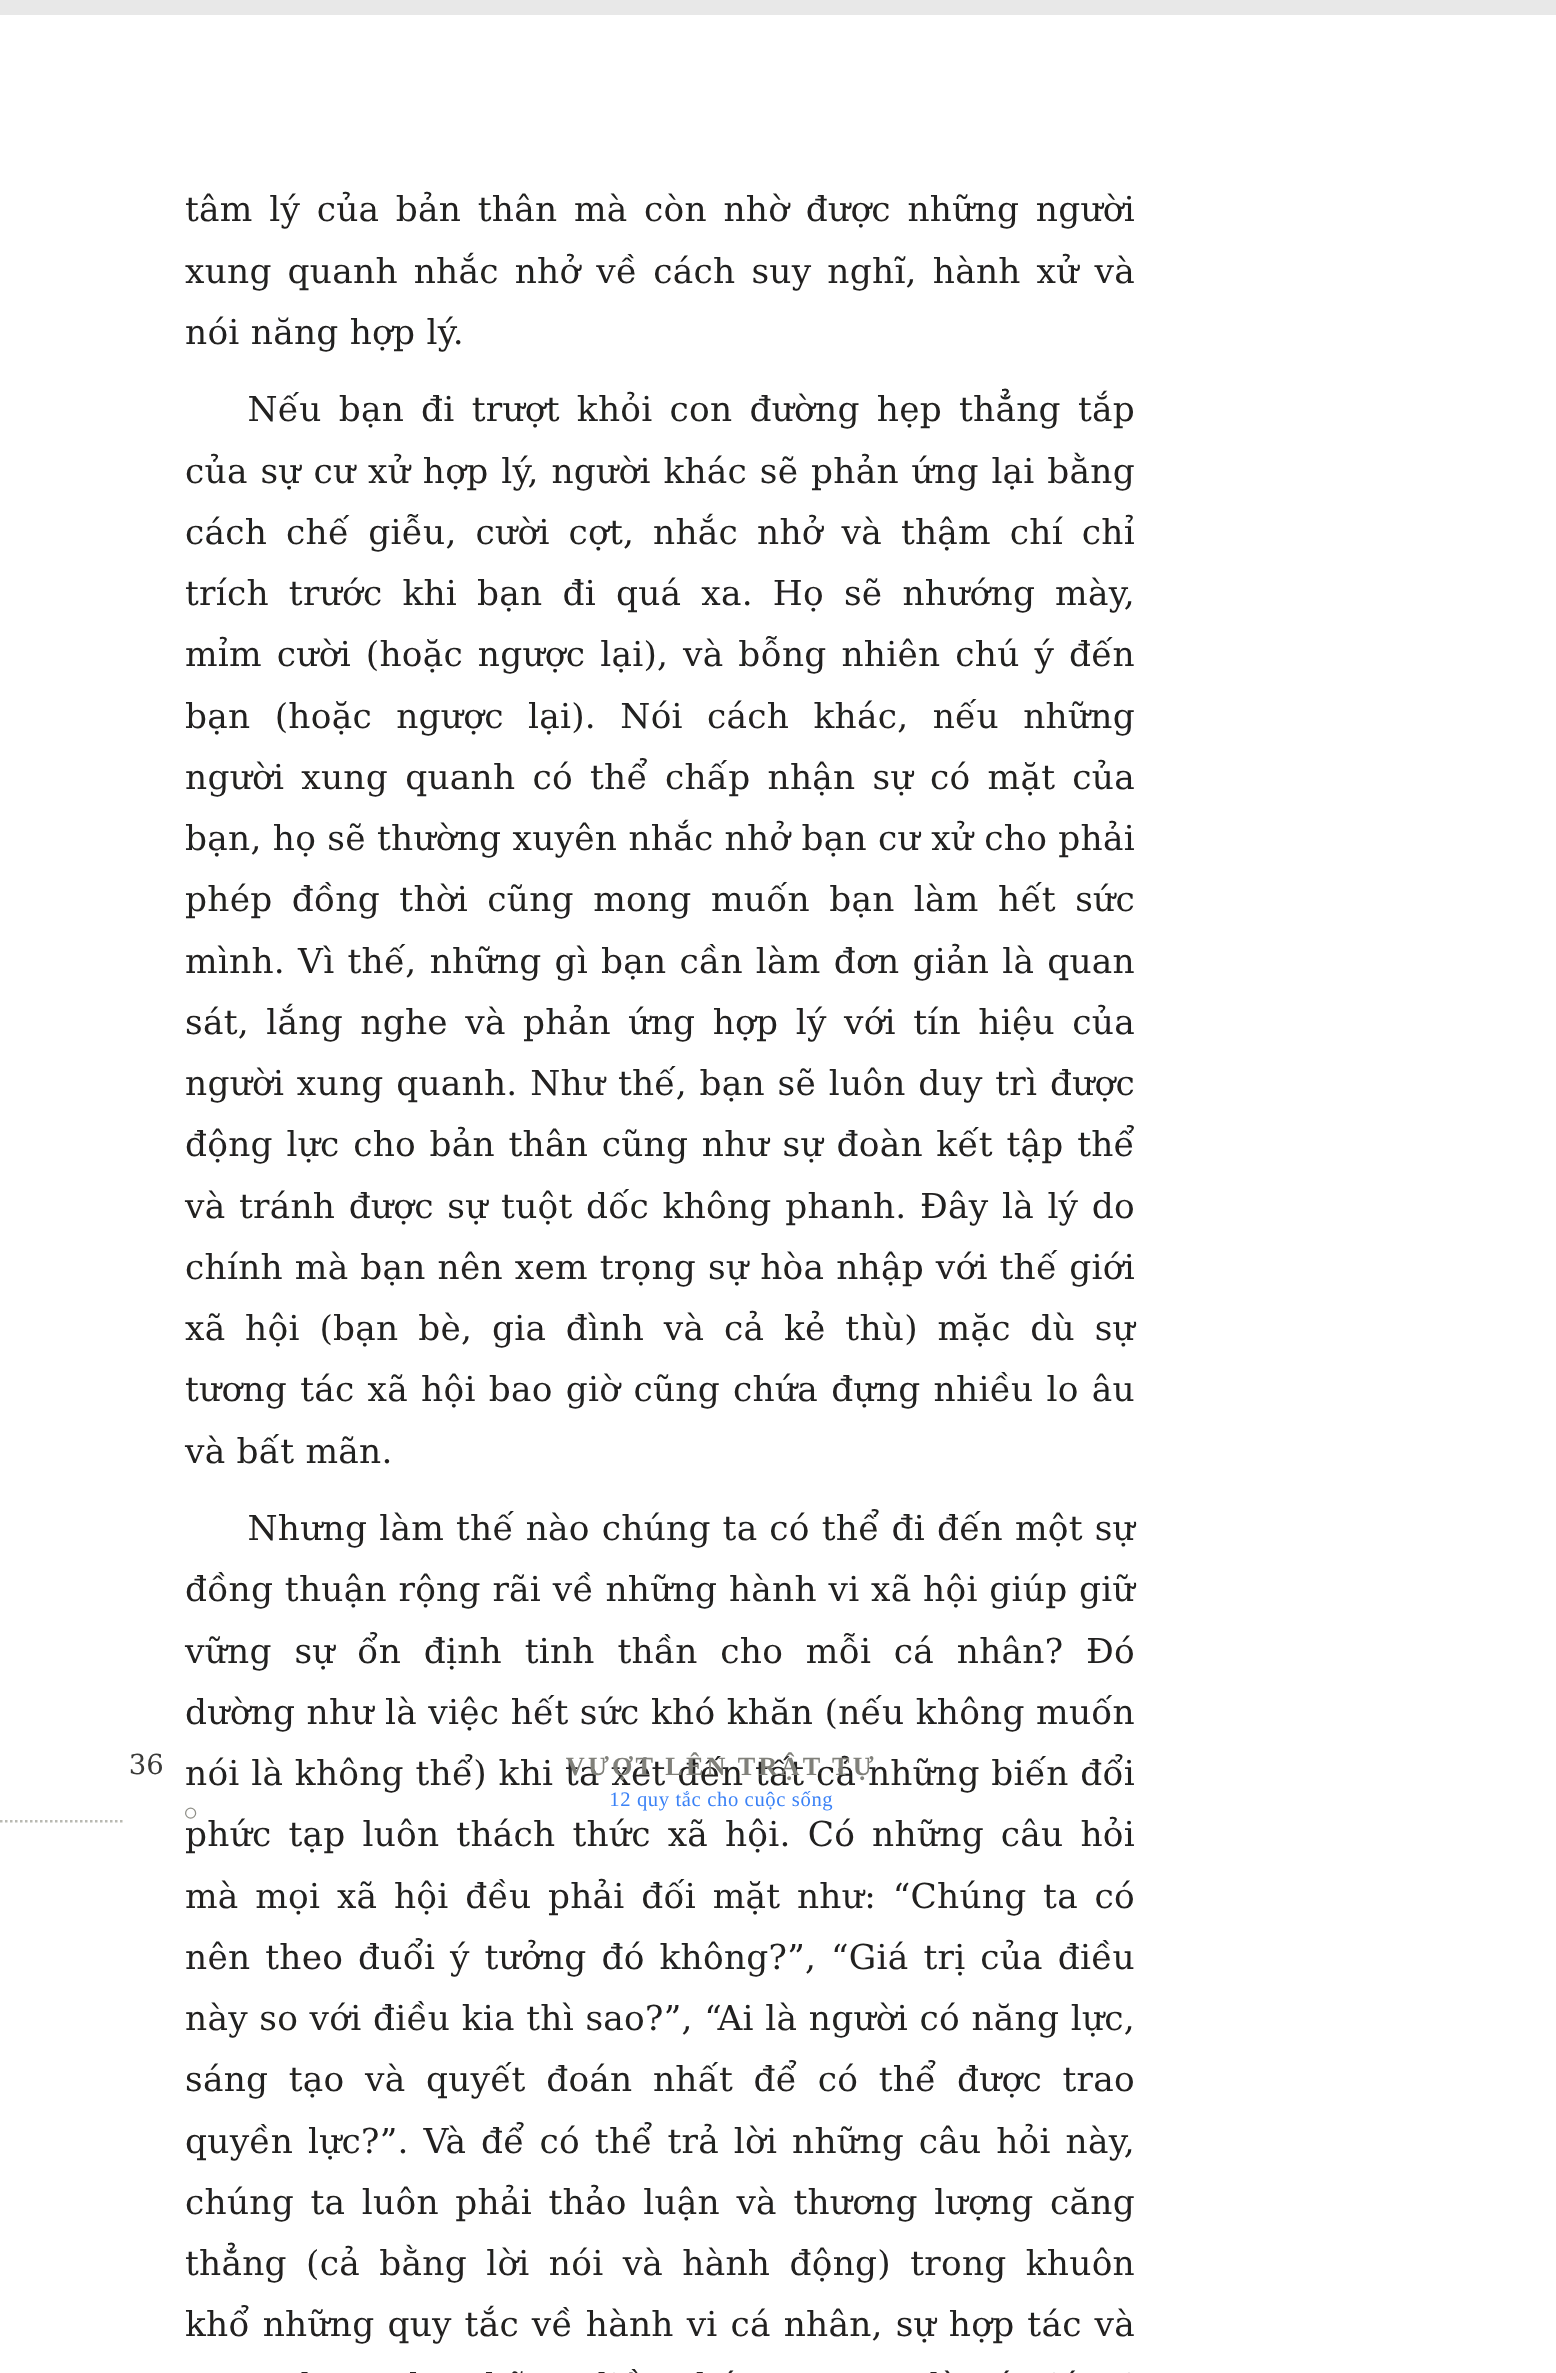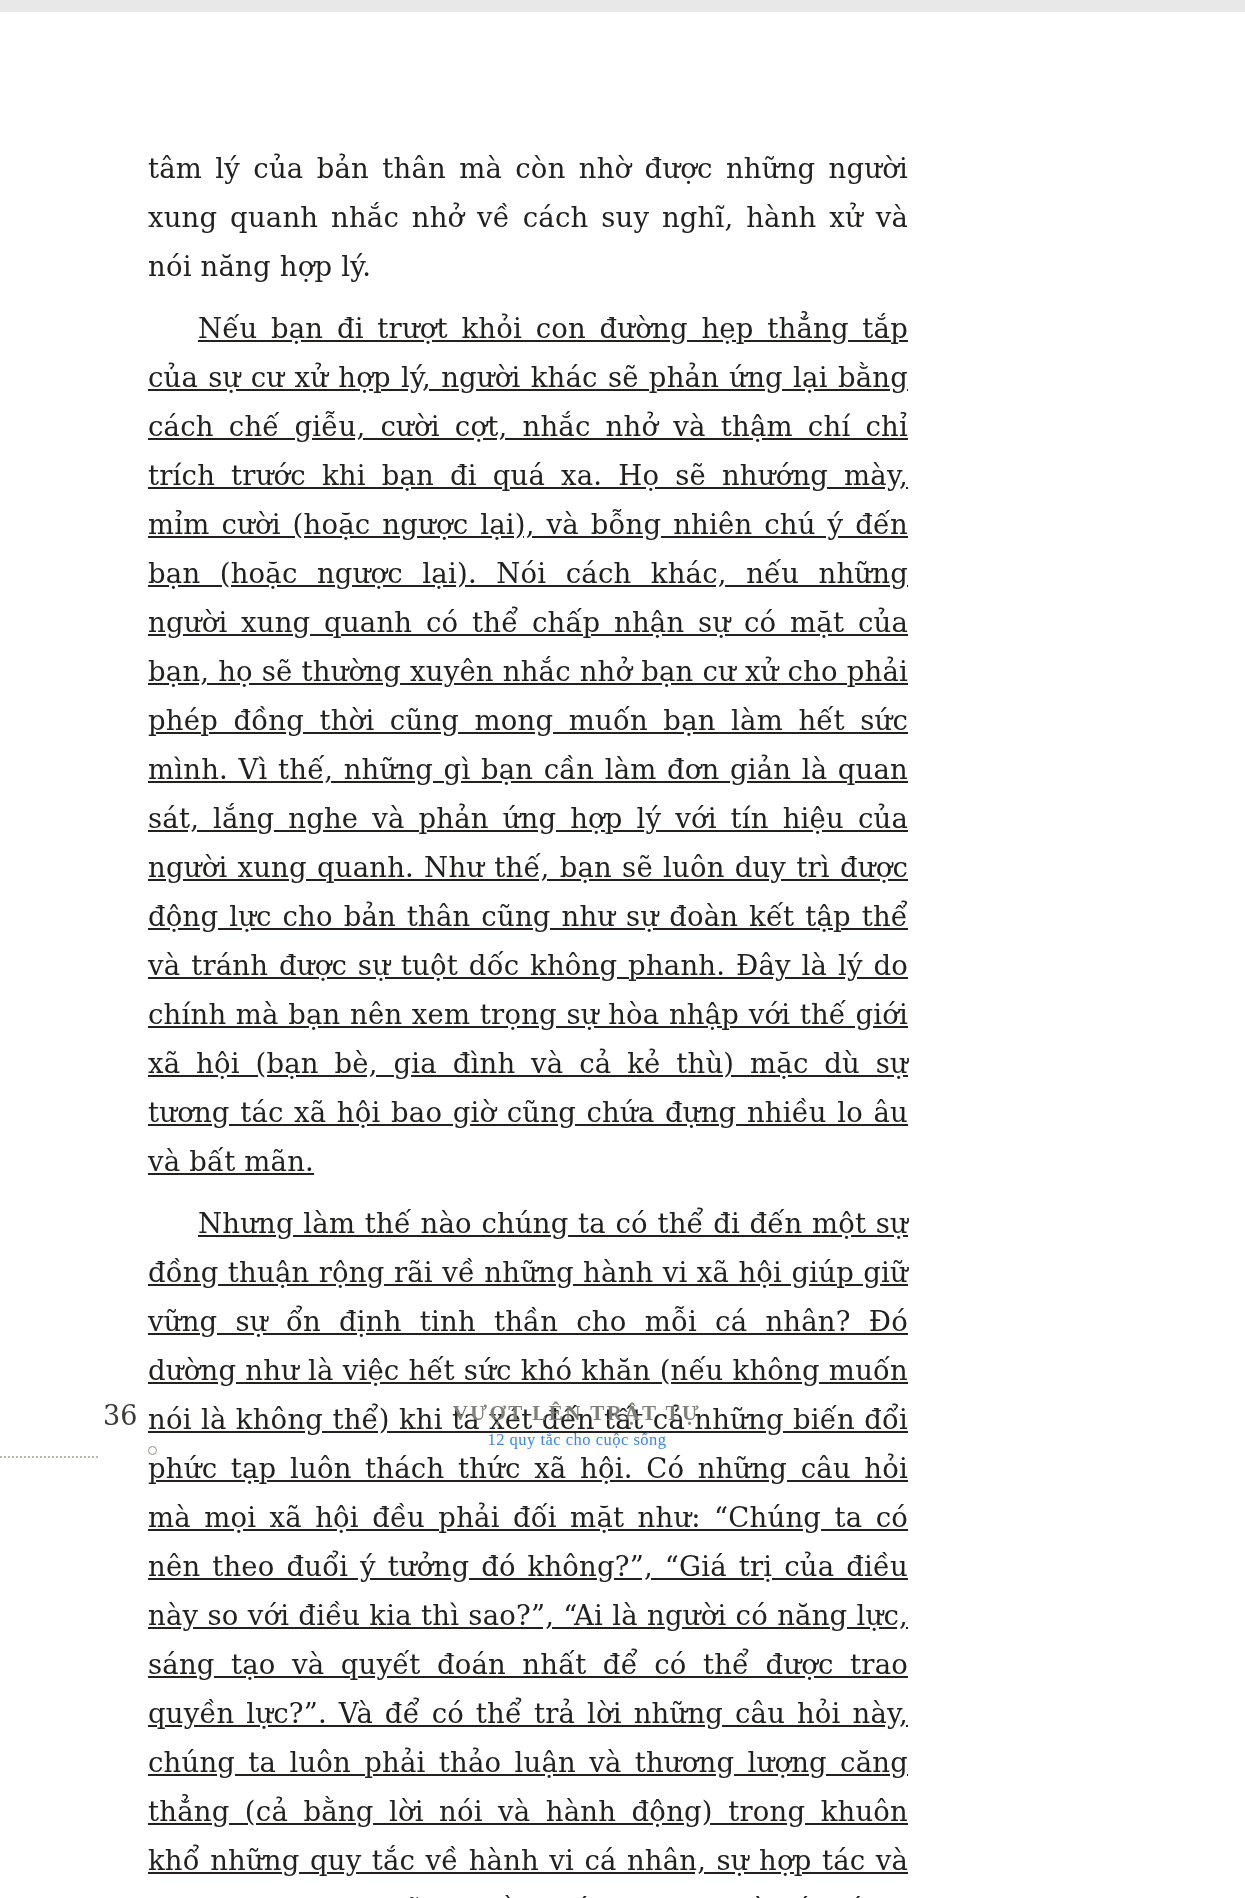--- a/index.html
+++ b/index.html
@@ -25,27 +25,26 @@
     font-size: 27.5px;
     line-height: 49px;
     text-align: justify;
     letter-spacing: 0.2px;
   }
   .para {
     margin: 0 0 13px 0;
   }
   .para.indent {
     text-indent: 50px;
-    text-decoration: underline;
   }
   .page-number {
     position: absolute;
     left: 103px;
     top: 1388px;
-    font-size: 27px;
+    font-size: 22px;
     color: #3a3a38;
     font-family: "DejaVu Serif", serif;
   }
   .corner-dots {
     position: absolute;
     left: 0;
     top: 1444px;
     width: 98px;
     border-bottom: 2px dotted #b9b9b2;
   }

